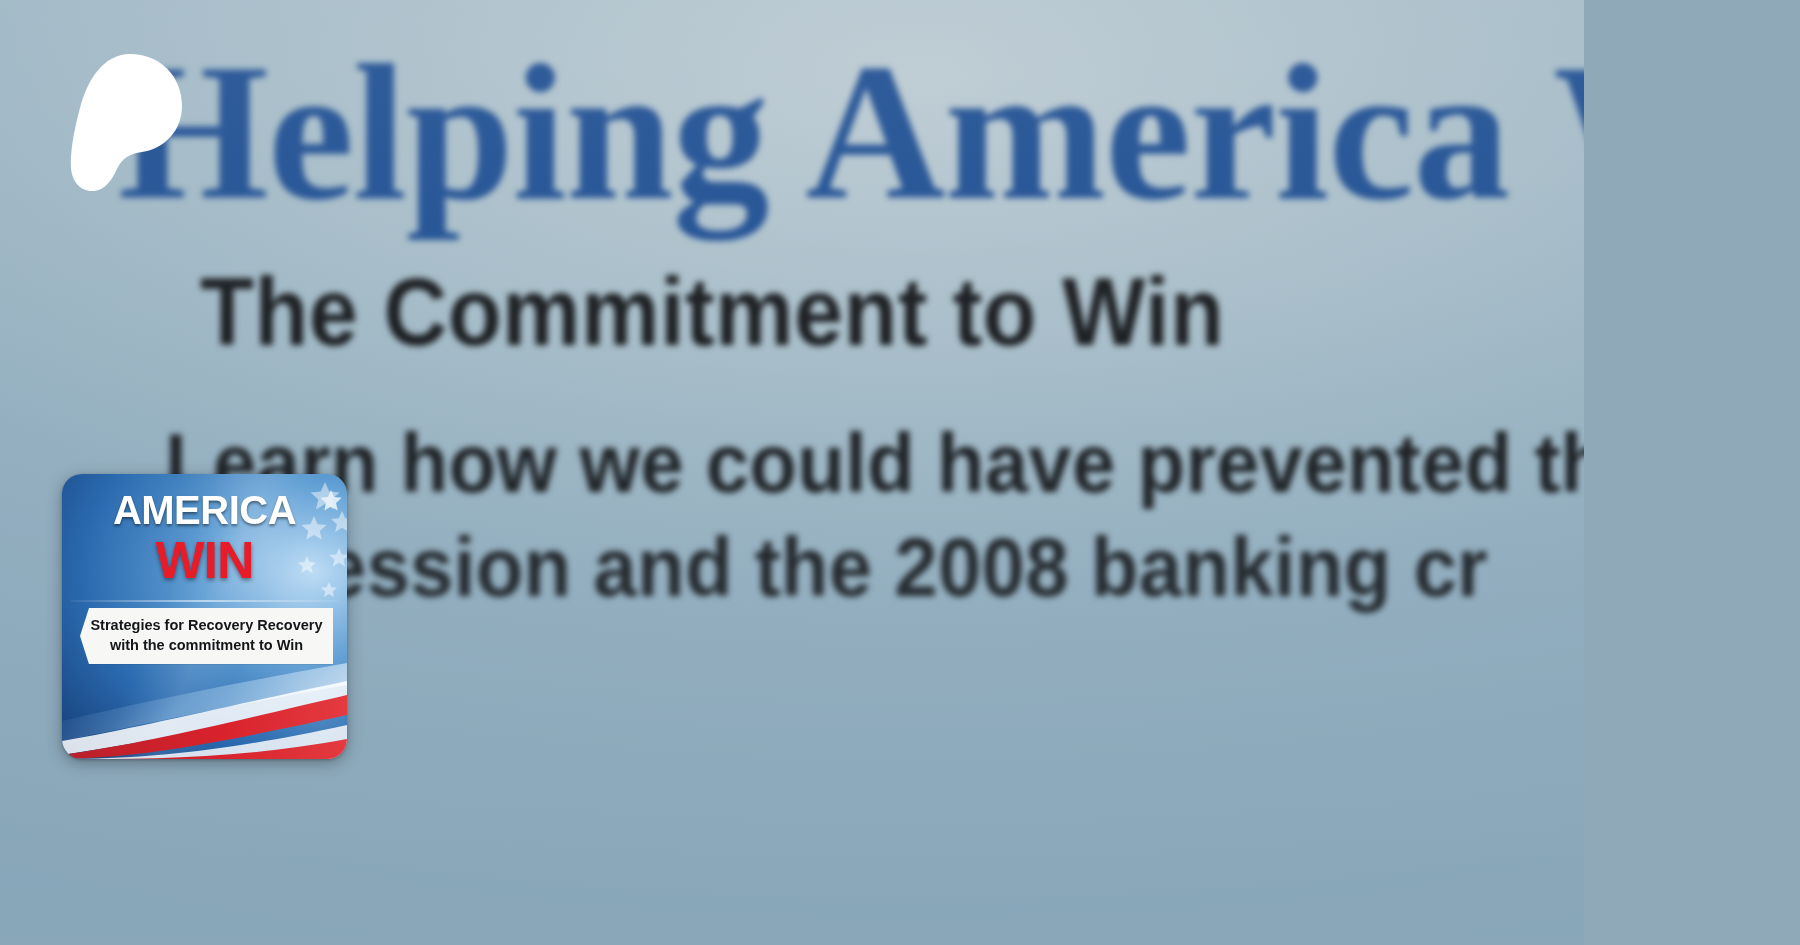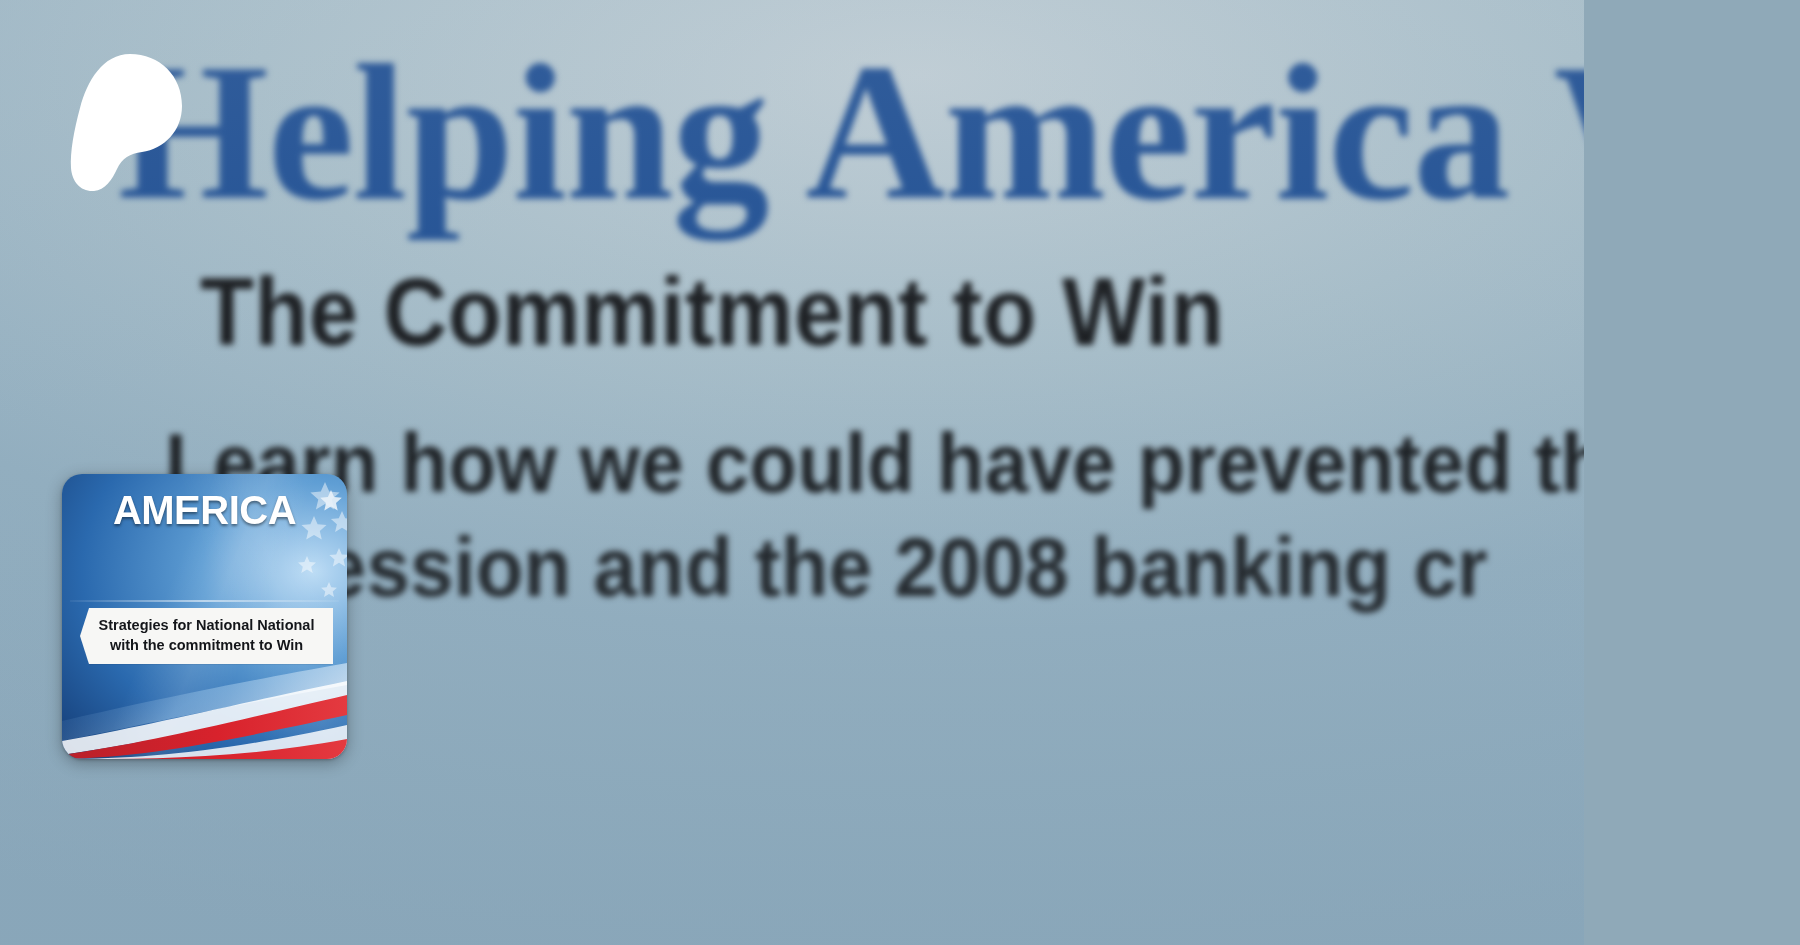--- a/index.html
+++ b/index.html
@@ -254,23 +254,24 @@
         <path d="M0 92 C 70 76, 150 58, 285 34 L285 56 C 150 80, 70 98, 0 112 Z" fill="url(#blueFade)"></path>
         <path d="M0 112 C 80 98, 160 78, 285 52 L285 72 C 160 98, 80 114, 0 126 Z" fill="#ffffff" opacity="0.85"></path>
         <path d="M0 126 C 85 114, 165 94, 285 66 L285 86 C 165 112, 85 128, 0 130 Z" fill="url(#redG)"></path>
         <path d="M0 130 L285 130 L285 96 C 165 122, 85 130, 0 130 Z" fill="#ffffff" opacity="0.82"></path>
         <path d="M0 130 L285 130 L285 110 C 175 130, 90 130, 0 130 Z" fill="url(#redG)"></path>
       </svg>
     </div>
 
     <div class="thumb-america">AMERICA</div>
 
+    <div class="thumb-win">WIN</div>
 
     <div class="thumb-rule"></div>
 
     <div class="thumb-banner">
-      <div class="thumb-banner-l1">Strategies for National National</div>
+      <div class="thumb-banner-l1">Strategies for Recovery Recovery</div>
       <div class="thumb-banner-l2">with the commitment to Win</div>
     </div>
 
   </div>
 
 </div>
 
 </body></html>

